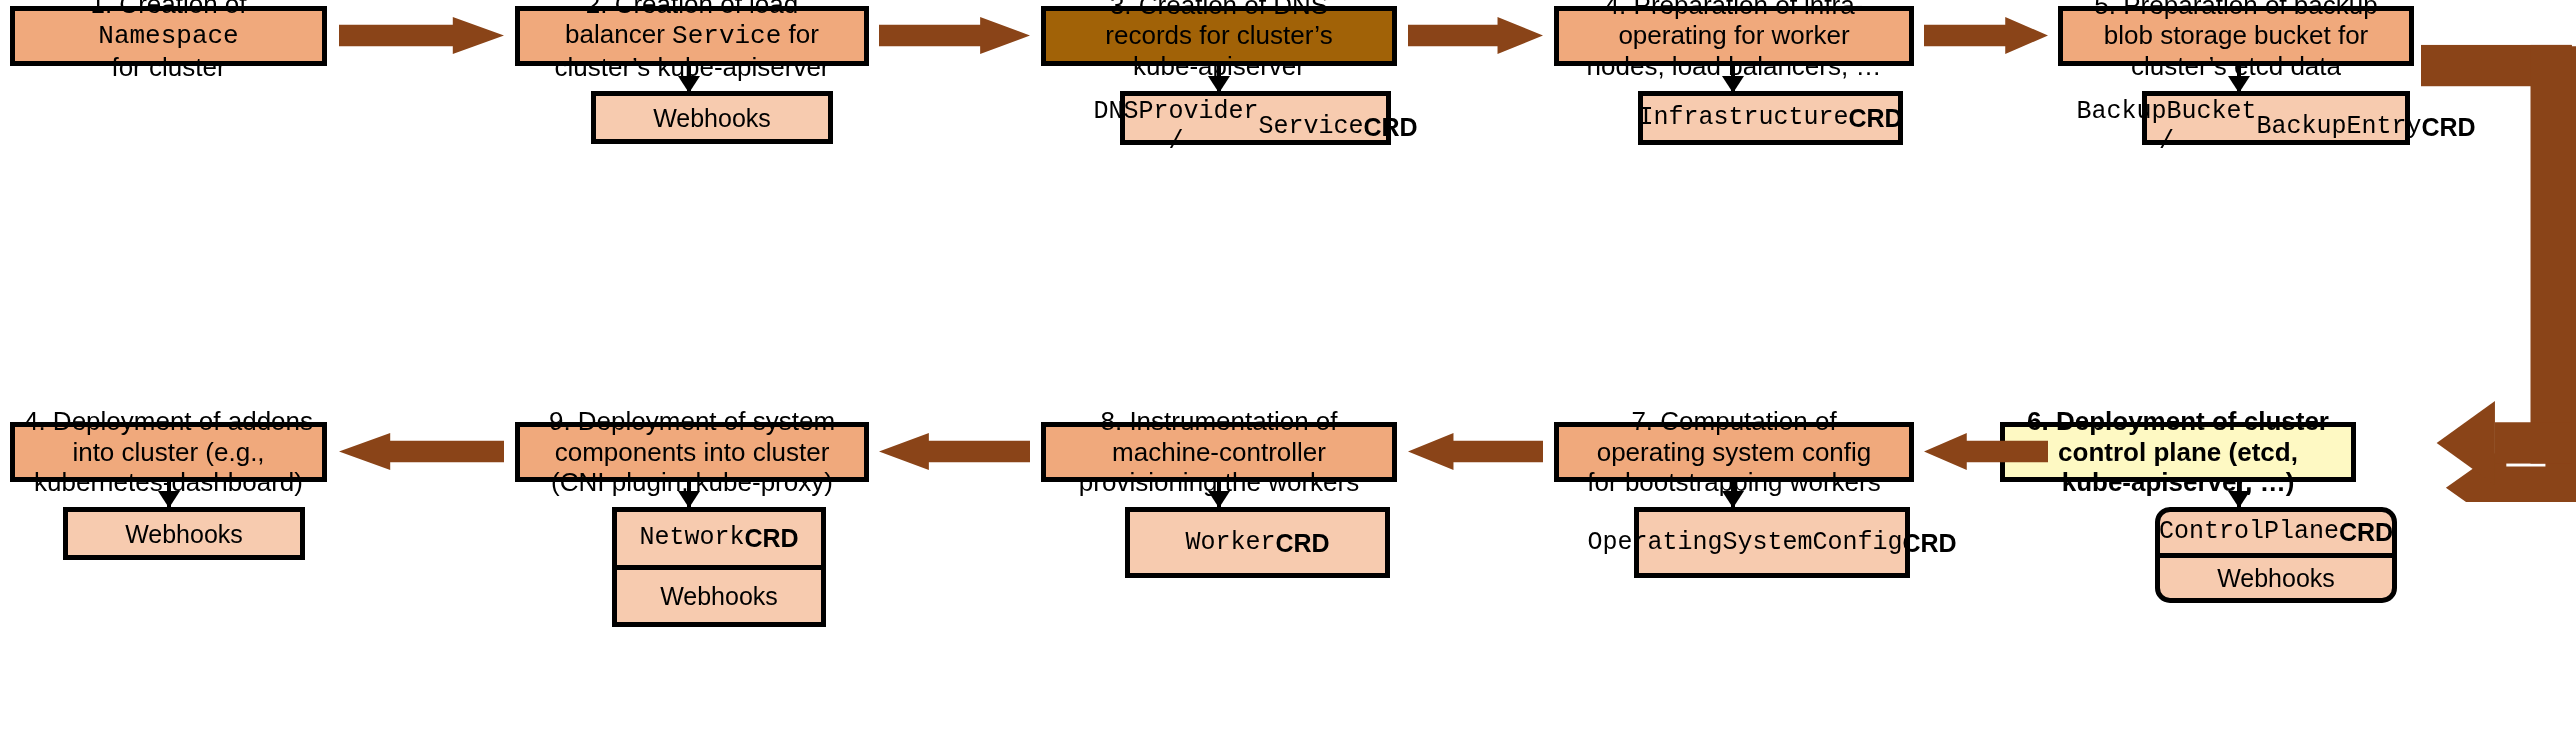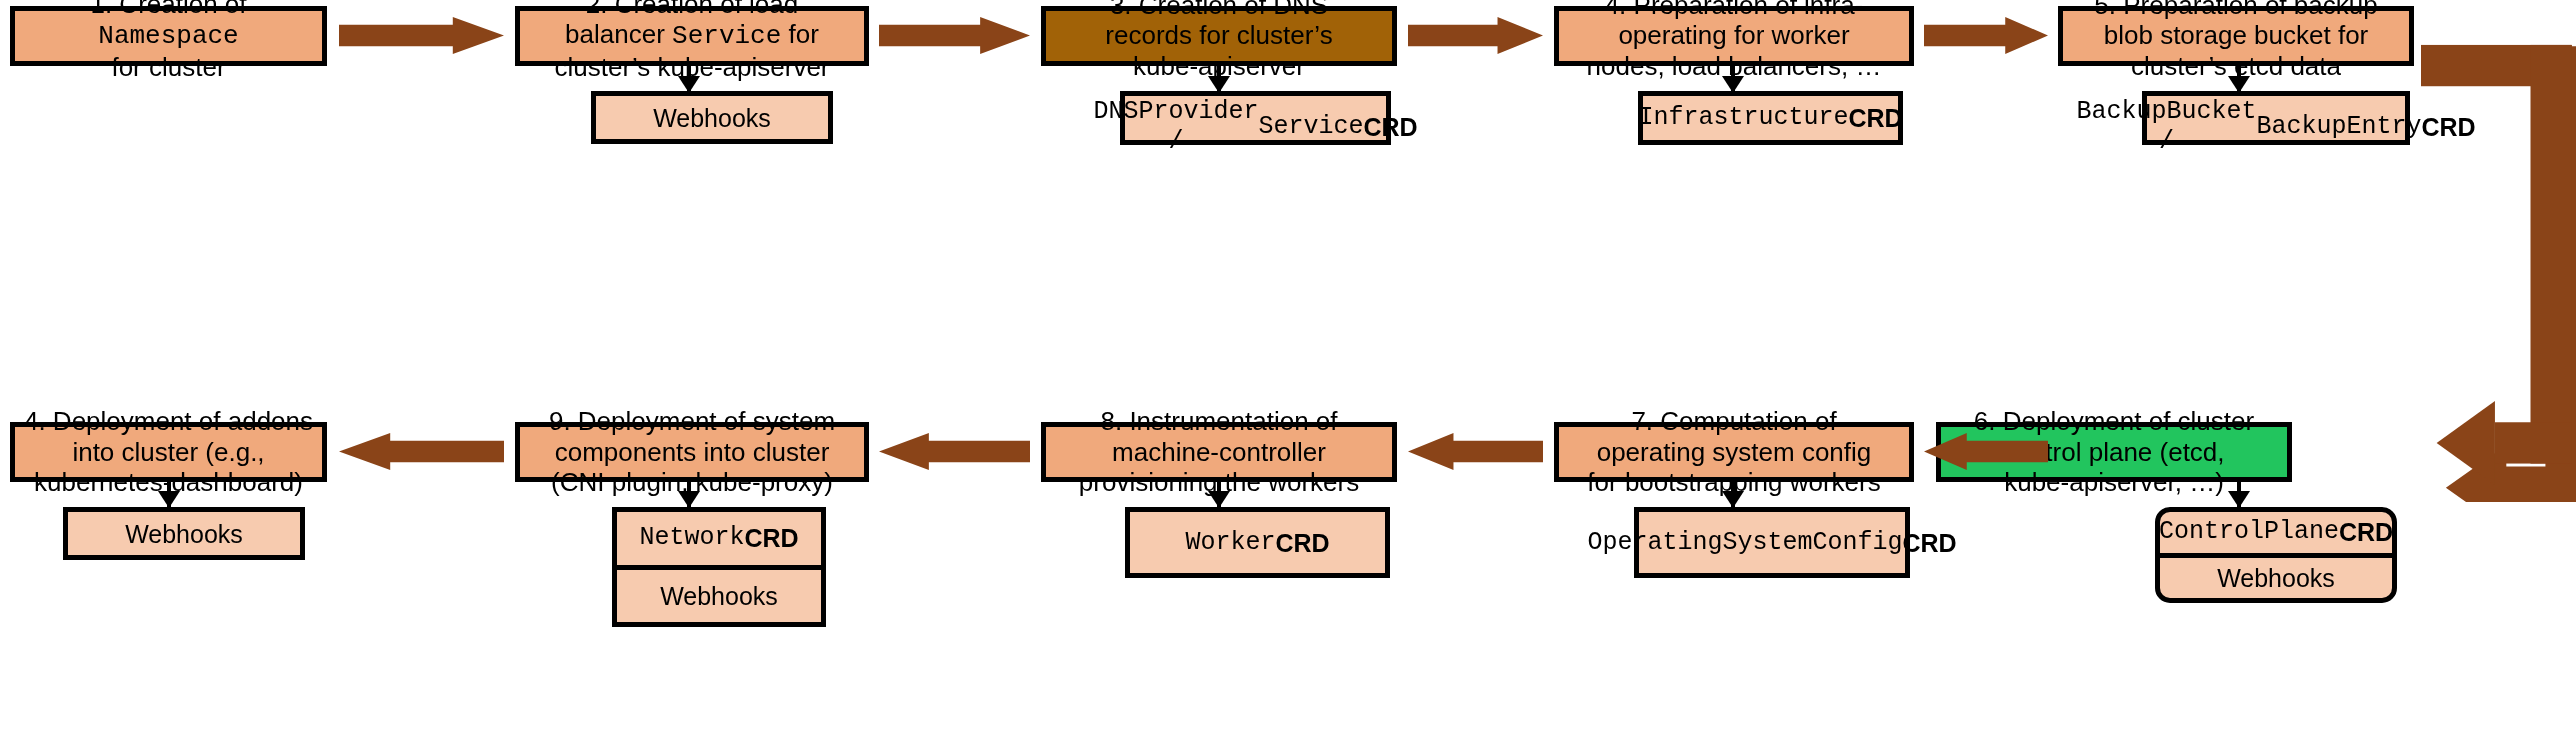--- a/index.html
+++ b/index.html
@@ -209,21 +209,21 @@
   </div>
 
   <div class="step-box" style="left: 1041px; top: 422px; width: 356px; height: 60px; background: rgb(240, 169, 124);">
     <span class="txt"><span>8. Instrumentation of</span><br><span>machine-controller</span><br><span>provisioning the workers</span></span>
   </div>
 
   <div class="step-box" style="left: 1554px; top: 422px; width: 360px; height: 60px; background: rgb(240, 169, 124);">
     <span class="txt"><span>7. Computation of</span><br><span>operating system config</span><br><span>for bootstrapping workers</span></span>
   </div>
 
-  <div class="step-box" style="left: 1936px; top: 422px; width: 356px; height: 60px; background: #22c55e;">
+  <div class="step-box" style="left: 2000px; top: 422px; width: 356px; height: 60px; background: #fef9c3; font-weight: bold;">
     <span class="txt"><span>6. Deployment of cluster</span><br><span>control plane (etcd,</span><br><span>kube-apiserver, …)</span></span>
   </div>
 
   <div class="harrow" style="left:339px; top:433px; width:165px; height:37px;">
     <svg viewBox="0 0 232 52" preserveAspectRatio="none">
       <polygon points="232,11 72,11 72,0 0,26 72,52 72,41 232,41" fill="#8a4418"></polygon>
     </svg>
   </div>
 
   <div class="harrow" style="left:879px; top:433px; width:151px; height:37px;">

